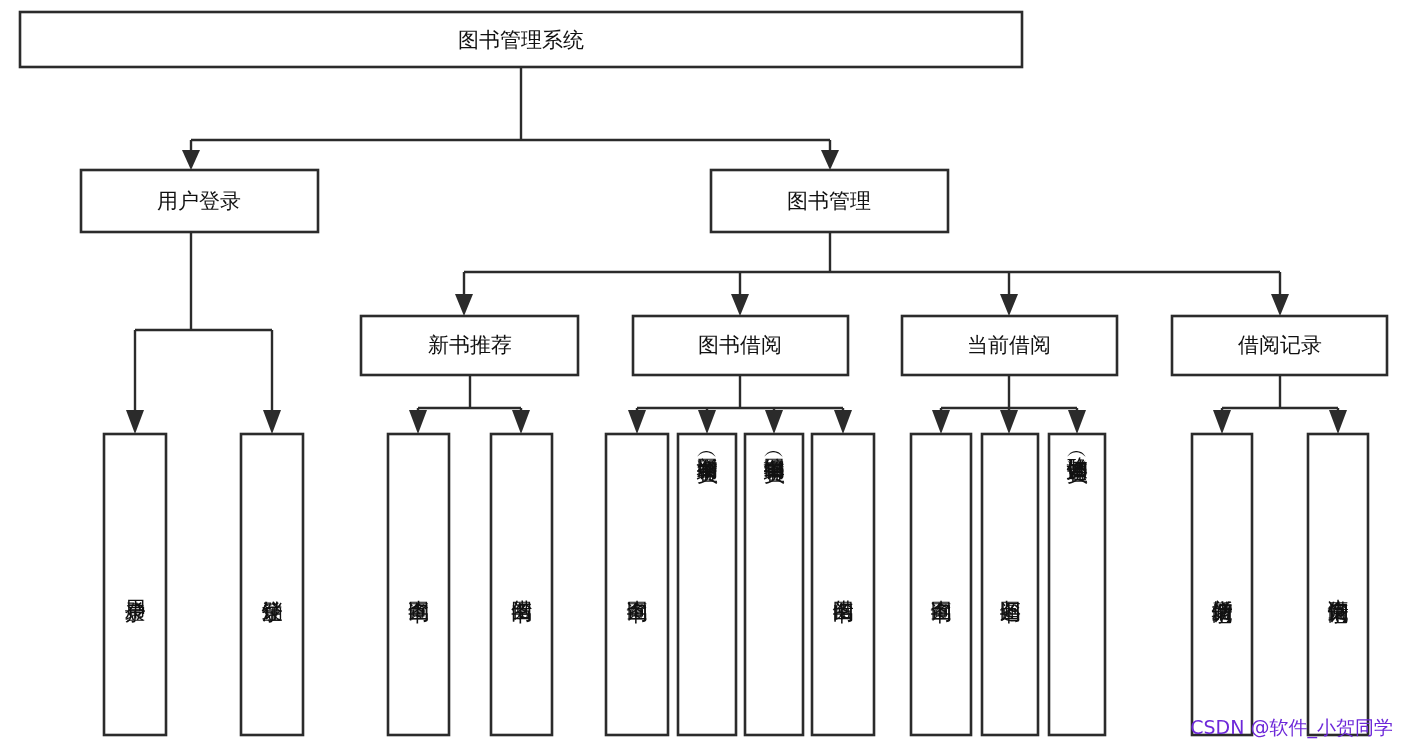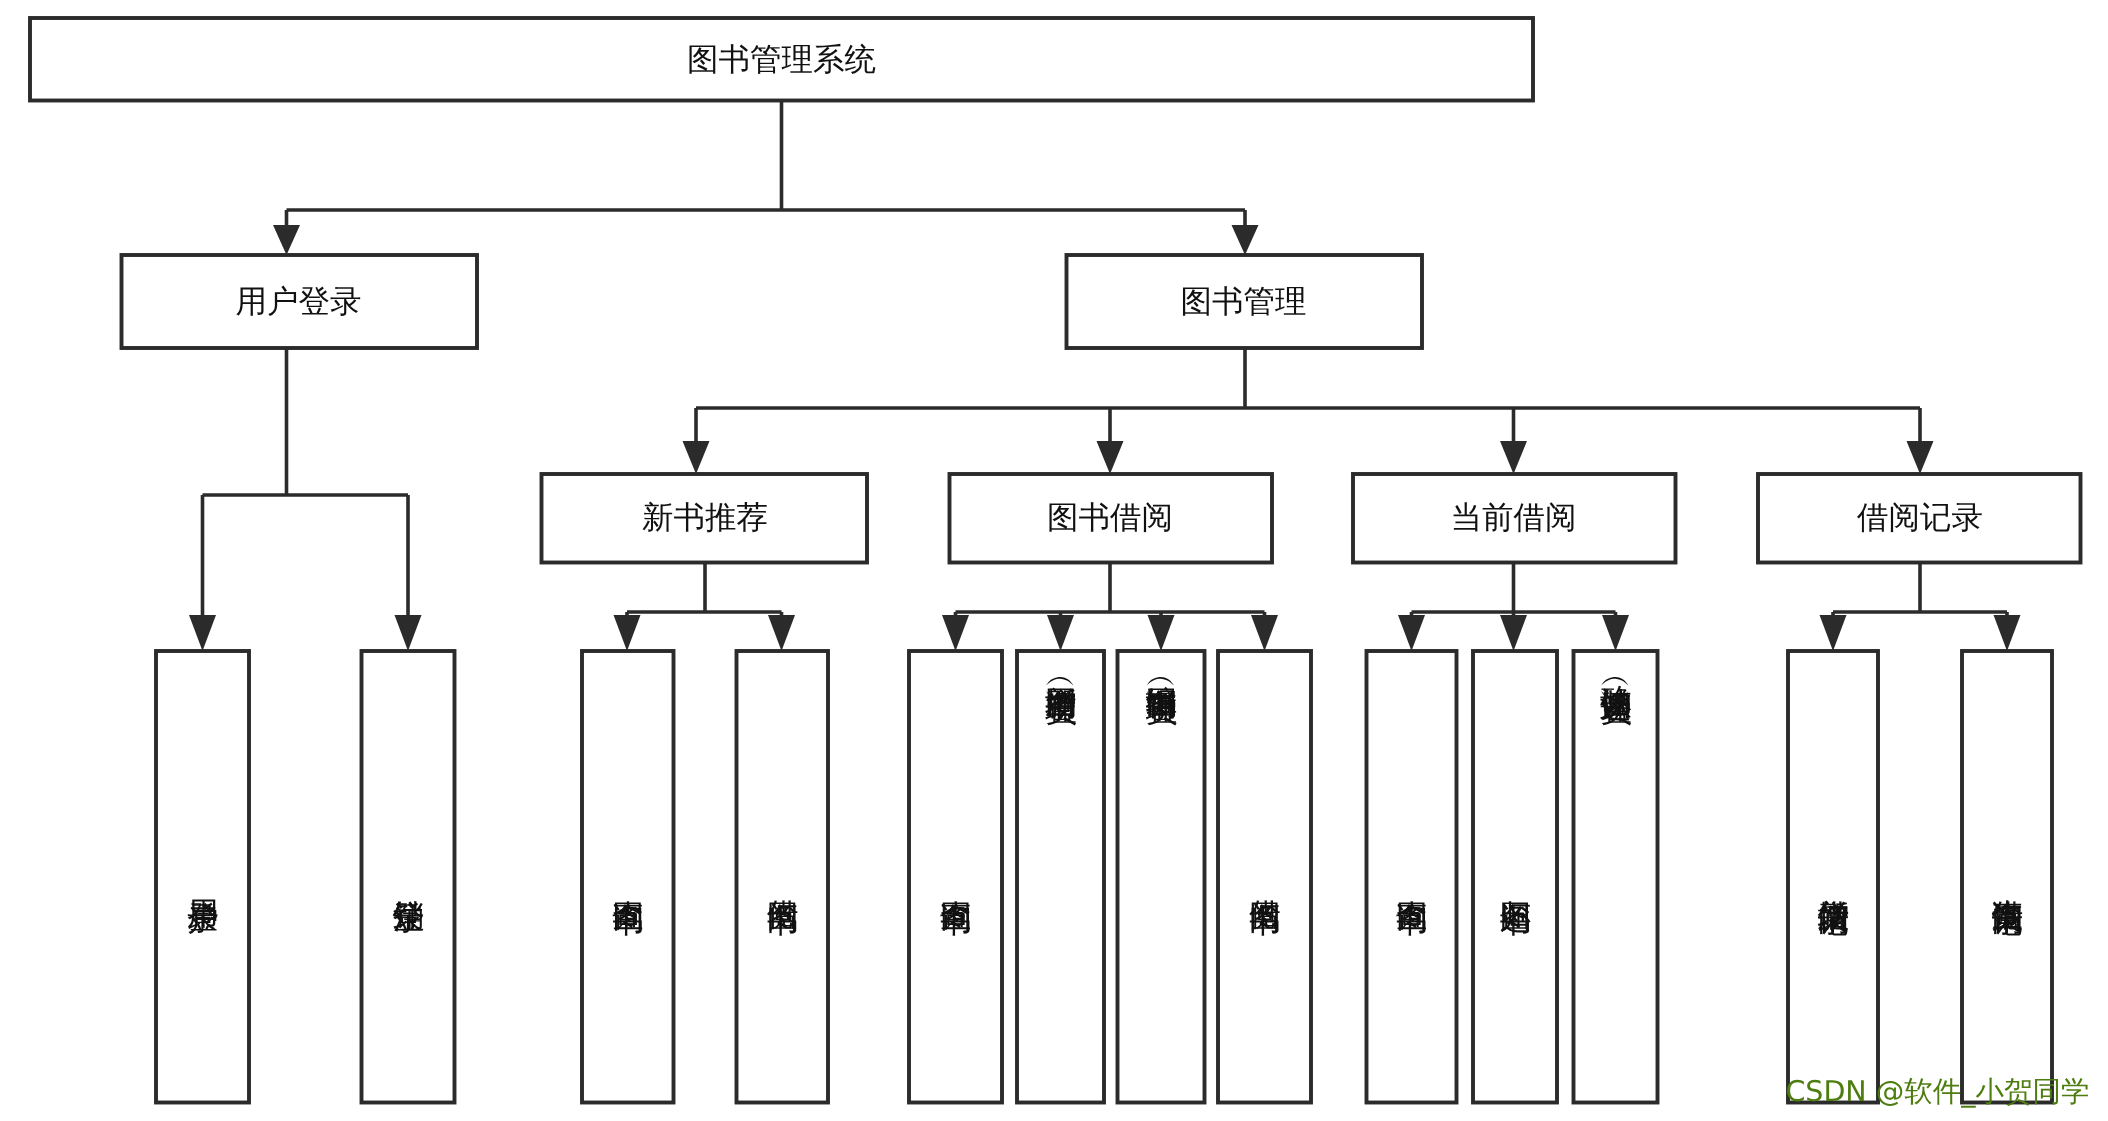--- a/index.html
+++ b/index.html
@@ -55,21 +55,21 @@
     display: flex;
     align-items: center;
     justify-content: center;
     pointer-events: none;
   }
   .watermark {
     position: absolute;
     right: 12px;
     bottom: 6px;
     font-size: 19px;
-    color: #4d7c0f;
+    color: #6d28d9;
     white-space: nowrap;
     font-family: "DejaVu Sans", "Liberation Sans", sans-serif;
   }
 </style>
 </head>
 <body>
 
 <svg id="canvas" viewBox="0 0 1405 747">
 
   <g>

